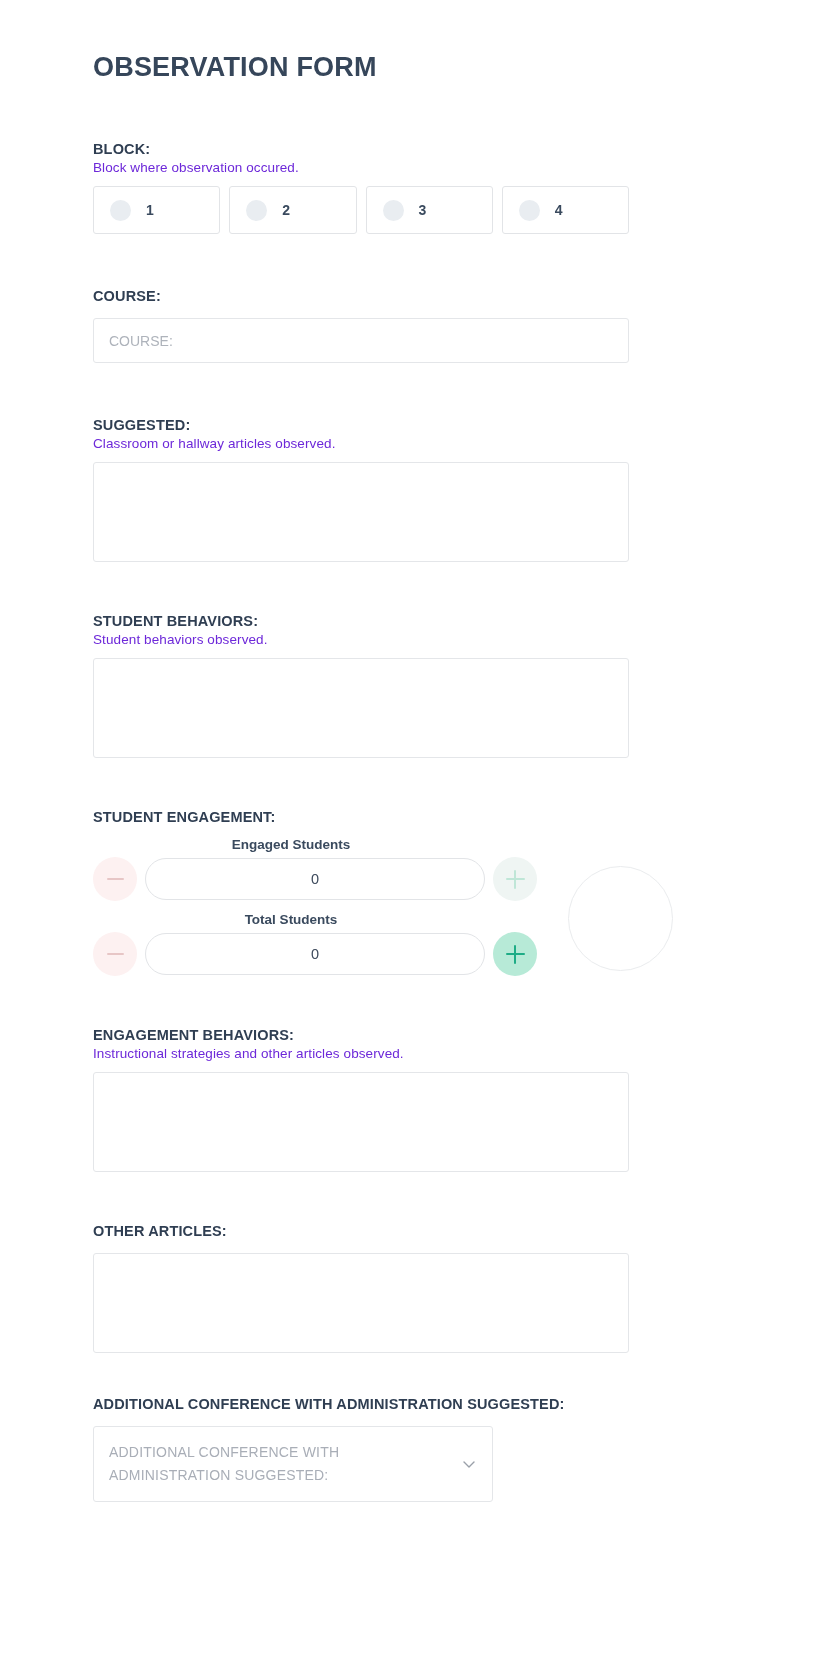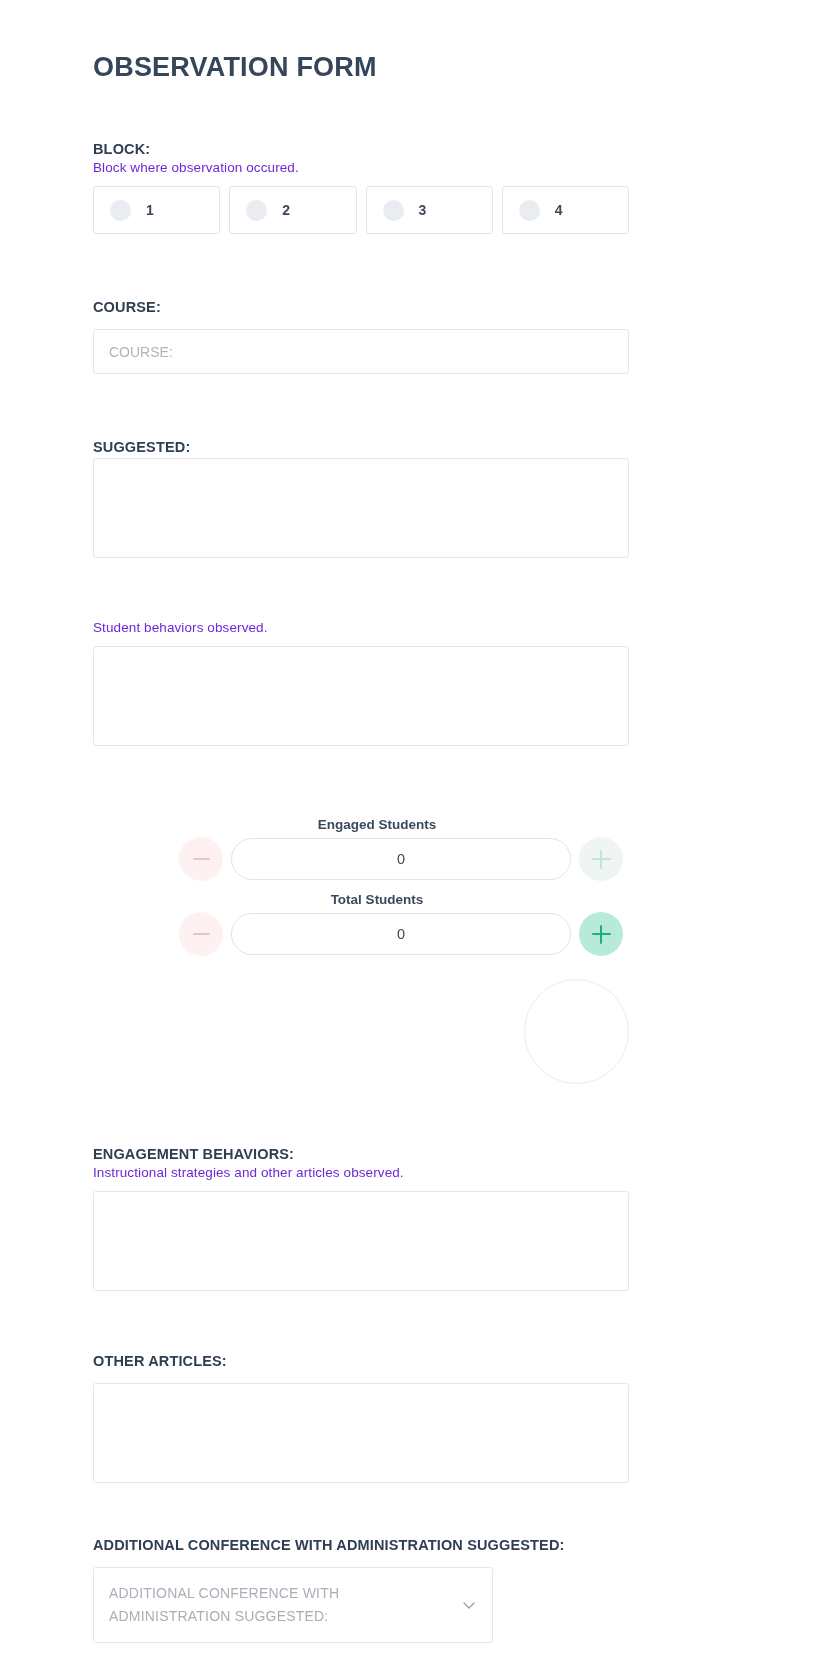--- a/index.html
+++ b/index.html
@@ -24,21 +24,21 @@
   
   .form-title {
     font-size: 27px;
     font-weight: 700;
     letter-spacing: 0.2px;
     color: #36465a;
     margin-bottom: 58px;
   }
 
   
-  .field { margin-bottom: 16px; }
+  .field { margin-bottom: 5px; }
   .field-label {
     font-size: 14.5px;
     font-weight: 700;
     color: #2f3e52;
     letter-spacing: 0.15px;
     margin-bottom: 3px;
   }
   .field-help {
     font-size: 13.5px;
     font-weight: 400;
@@ -108,22 +108,21 @@
   .ta-h-100 { height: 100px; }
 
   
   .gap-lg { height: 49px; }
   .gap-md { height: 46px; }
   .gap-sm { height: 38px; }
 
   
   .engagement-wrap {
     display: flex;
-    align-items: flex-end;
-    flex-direction: column;
+    align-items: center;
   }
   .steppers { flex: 0 0 auto; width: 450px; }
   .stepper-caption {
     text-align: center;
     font-size: 13.5px;
     font-weight: 700;
     color: #3a4a5e;
     margin-bottom: 5px;
     width: 396px;
     margin-left: 0;
@@ -275,33 +274,36 @@
     <div class="field">
       <div class="field-label">COURSE:</div>
       <div style="height:11px"></div>
       <input class="text-input" type="text" placeholder="COURSE:" value="" style="">
     </div>
 
     <div class="gap-lg"></div>
 
     <div class="field">
       <div class="field-label">SUGGESTED:</div>
+      <div class="field-help">Classroom or hallway articles observed.</div>
       <textarea class="textarea ta-h-100" placeholder="" style=""></textarea>
     </div>
 
     <div class="gap-md"></div>
 
     <div class="field">
+      <div class="field-label">STUDENT BEHAVIORS:</div>
       <div class="field-help">Student behaviors observed.</div>
       <textarea class="textarea ta-h-100" placeholder="" style=""></textarea>
     </div>
 
     <div class="gap-md"></div>
 
     <div class="field">
+      <div class="field-label">STUDENT ENGAGEMENT:</div>
       <div style="height:9px"></div>
       <div class="engagement-wrap">
         <div class="steppers">
 
           <div class="stepper-caption">Engaged Students</div>
           <div class="stepper-row">
             <button class="circ-btn minus-btn">
               <span class="minus-glyph"></span>
             </button>
             <input class="stepper-input" type="text" value="0" style="">

